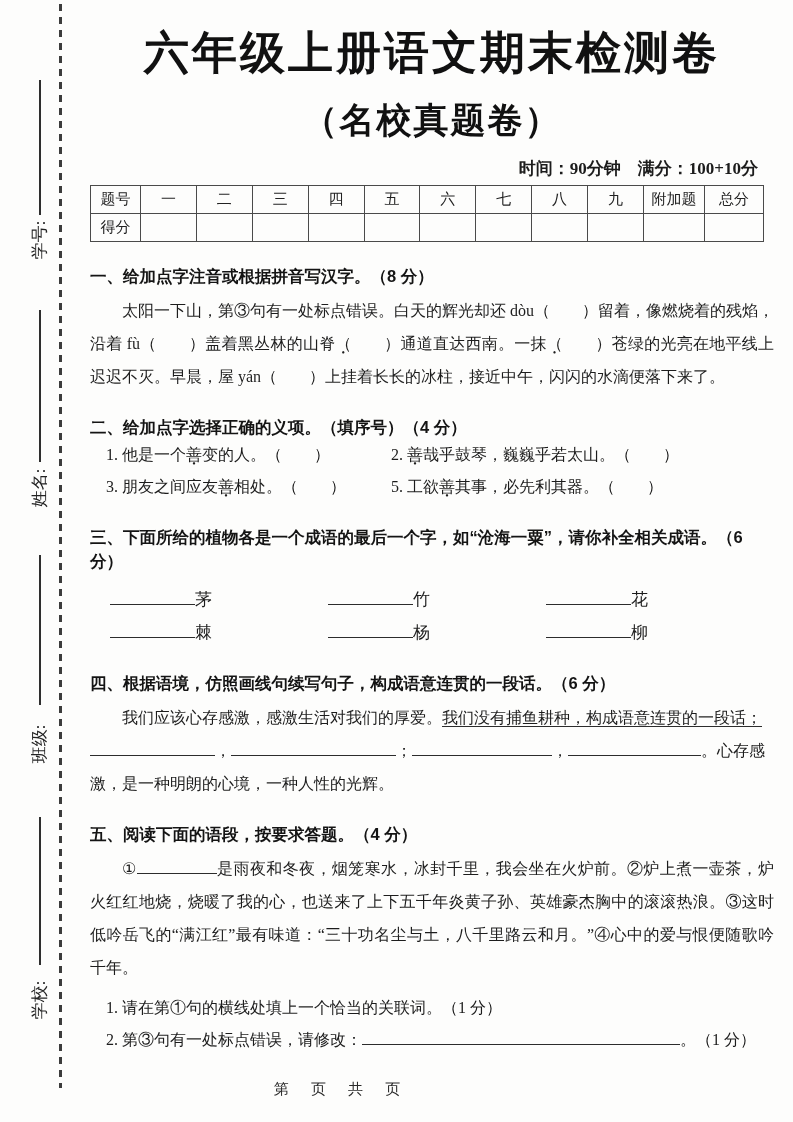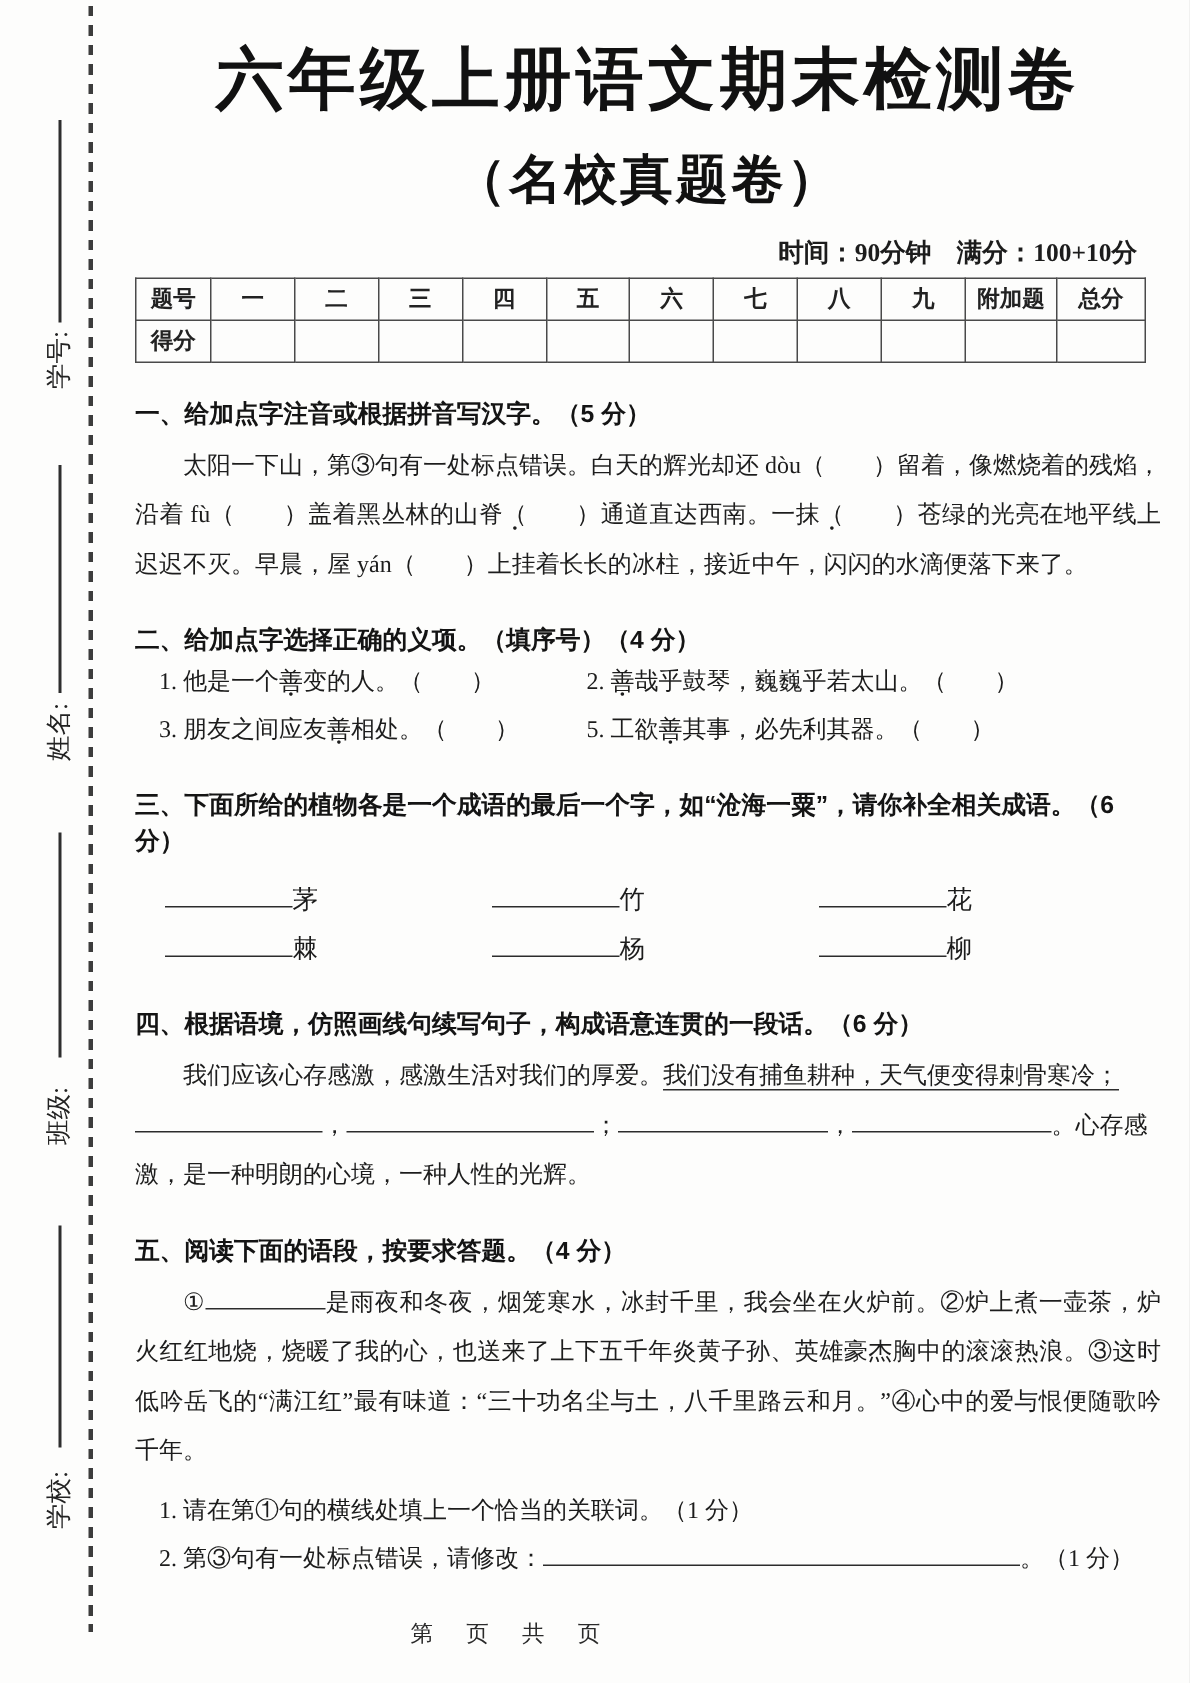--- a/index.html
+++ b/index.html
@@ -35,21 +35,21 @@
   }
   .meta{
     margin-top:14px;text-align:right;padding-right:16px;
     font-family:Liberation Serif, serif;font-weight:bold;font-size:17px;line-height:22px;
   }
   table.score{
     margin-top:5px;border-collapse:collapse;width:674px;table-layout:fixed;
   }
   table.score td{
     border:1.4px solid #4a4a4a;height:27px;text-align:center;
-    font-size:15px;color:#222;padding:0 1px;overflow:hidden;font-weight:bold;
+    font-size:15px;color:#222;padding:0 1px;overflow:hidden;
   }
   td.c-label{width:47px;}
   td.c-num{width:auto;}
   td.c-extra{width:58px;font-size:14px;}
   td.c-total{width:56px;}
   .sec-title{
     margin-top:22px;font-family:"Liberation Sans","DejaVu Sans",sans-serif;
     font-weight:bold;font-size:16.5px;line-height:24px;color:#141414;
   }
   .para{
@@ -130,21 +130,21 @@
         <td></td>
         <td></td>
         <td></td>
         <td></td>
         <td></td>
         <td></td>
       </tr>
     </tbody>
       </table>
 
-    <div class="sec-title">一、给加点字注音或根据拼音写汉字。（5 分）</div>
+    <div class="sec-title">一、给加点字注音或根据拼音写汉字。（8 分）</div>
     <div class="para"><span>太阳一下山，第③句有一处标点错误。白天的辉光却还 dòu（　　）留着，像燃烧着的残焰，沿着 fù（　　）盖着黑丛林的山</span><span class="dotted">脊</span><span>（　　）通道直达西南。一</span><span class="dotted">抹</span><span>（　　）苍绿的光亮在地平线上迟迟不灭。早晨，屋 yán（　　）上挂着长长的冰柱，接近中午，闪闪的水滴便落下来了。</span></div>
 
     <div class="sec-title">二、给加点字选择正确的义项。（填序号）（4 分）</div>
     <div class="q2-row">
       <div class="cell1"><span>1. 他是一个</span><span class="dotted">善</span><span>变的人。（　　）</span></div>
       <div class="cell2"><span>2. </span><span class="dotted">善</span><span>哉乎鼓琴，巍巍乎若太山。（　　）</span></div>
     </div>
     <div class="q2-row">
       <div class="cell1"><span>3. 朋友之间应友</span><span class="dotted">善</span><span>相处。（　　）</span></div>
       <div class="cell2"><span>5. 工欲</span><span class="dotted">善</span><span>其事，必先利其器。（　　）</span></div>
@@ -158,21 +158,21 @@
         <div class="q3-item"><span class="blank w85"></span><span>花</span></div>
       </div>
       <div class="q3-row">
         <div class="q3-item"><span class="blank w85"></span><span>棘</span></div>
         <div class="q3-item"><span class="blank w85"></span><span>杨</span></div>
         <div class="q3-item"><span class="blank w85"></span><span>柳</span></div>
       </div>
     </div>
 
     <div class="sec-title">四、根据语境，仿照画线句续写句子，构成语意连贯的一段话。（6 分）</div>
-    <div class="para q4-line"><span>我们应该心存感激，感激生活对我们的厚爱。</span><span class="ul">我们没有捕鱼耕种，天气便变得刺骨寒冷；</span></div>
+    <div class="para q4-line"><span>我们应该心存感激，感激生活对我们的厚爱。</span><span class="ul">我们没有捕鱼耕种，构成语意连贯的一段话；</span></div>
     <div class="q4-line"><span class="blank w125"></span><span>，</span><span class="blank w165"></span><span>；</span><span class="blank w140"></span><span>，</span><span class="blank w135"></span><span>。心存感</span></div>
     <div class="q4-line">激，是一种明朗的心境，一种人性的光辉。</div>
 
     <div class="sec-title">五、阅读下面的语段，按要求答题。（4 分）</div>
     <div class="para"><span>①</span><span class="blank w80"></span><span>是雨夜和冬夜，烟笼寒水，冰封千里，我会坐在火炉前。②炉上煮一壶茶，炉火红红地烧，烧暖了我的心，也送来了上下五千年炎黄子孙、英雄豪杰胸中的滚滚热浪。③这时低吟岳飞的“满江红”最有味道：“三十功名尘与土，八千里路云和月。”④心中的爱与恨便随歌吟千年。</span></div>
     <div class="q5-sub" style="margin-top:8px;">1. 请在第①句的横线处填上一个恰当的关联词。（1 分）</div>
     <div class="q5-sub"><span>2. 第③句有一处标点错误，请修改：</span><span class="blank w320"></span><span>。（1 分）</span></div>
 
   </div>
 

